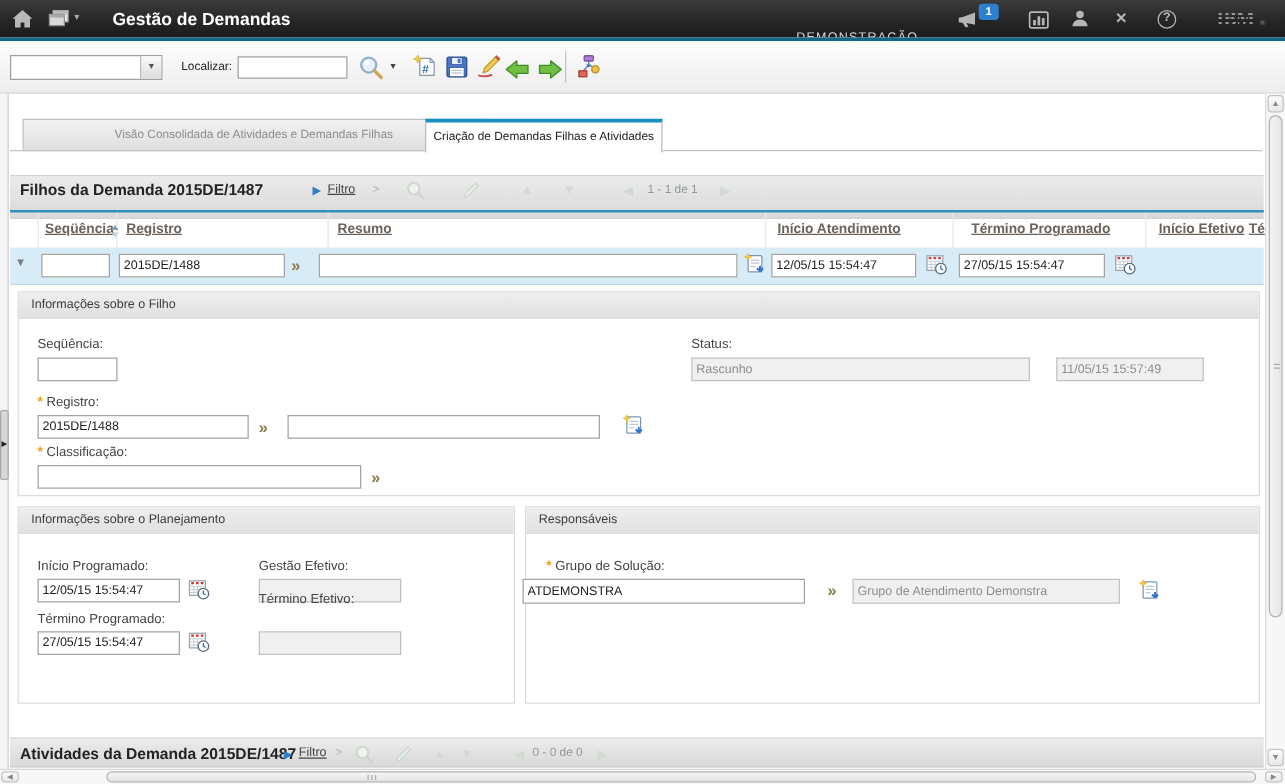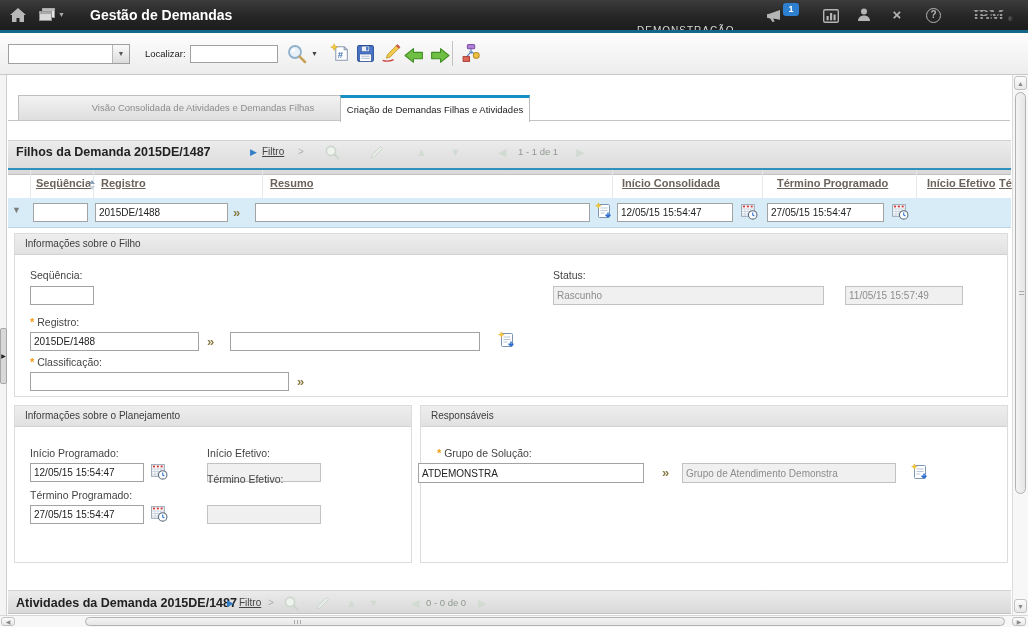--- a/index.html
+++ b/index.html
@@ -274,21 +274,21 @@
   <div class="colsep" style="left:262px"></div>
   <div class="colsep" style="left:612px"></div>
   <div class="colsep" style="left:762px"></div>
   <div class="colsep" style="left:916px"></div>
   <span class="colh" style="left:36px">Seqüência</span>
   <svg class="abs" style="left:88px;top:179px" width="8" height="12">
       <use href="#ic-sort"></use>
     </svg>
   <span class="colh" style="left:101px">Registro</span>
   <span class="colh" style="left:270px">Resumo</span>
-  <span class="colh" style="left:622px">Início Consolidada</span>
+  <span class="colh" style="left:622px">Início Atendimento</span>
   <span class="colh" style="left:777px">Término Programado</span>
   <span class="colh" style="left:927px">Início Efetivo</span>
   <span class="colh" style="left:999px">Té</span>
 
   <div class="row"></div>
   <span class="exp">▼</span>
   <input class="inp" style="left: 33px; top: 203px; width: 55px;" value="">
   <input class="inp" style="left: 95px; top: 203px; width: 133px;" value="2015DE/1488">
   <span class="chev" style="left:233px;top:203px">»</span>
   <input class="inp" style="left: 255px; top: 203px; width: 335px;" value="">
@@ -324,21 +324,21 @@
   <span class="chev" style="left:297px;top:372px">»</span>
 
   <div class="group" style="left:14px;top:405px;width:398px;height:158px">
     <div class="gbar">Informações sobre o Planejamento</div>
   </div>
   <span class="lbl" style="left:30px;top:447px">Início Programado:</span>
   <input class="inp" style="left: 30px; top: 463px; width: 114px;" value="12/05/15 15:54:47">
   <svg class="icon16" style="left:150px;top:462px" width="17" height="17">
       <use href="#ic-cal"></use>
     </svg>
-  <span class="lbl" style="left:207px;top:447px">Início Efetivo:</span>
+  <span class="lbl" style="left:207px;top:447px">Gestão Efetivo:</span>
   <input class="inp dis" style="left: 207px; top: 463px; width: 114px;" disabled="" value="">
   <span class="lbl" style="left:30px;top:489px">Término Programado:</span>
   <input class="inp" style="left: 30px; top: 505px; width: 114px;" value="27/05/15 15:54:47">
   <svg class="icon16" style="left:150px;top:504px" width="17" height="17">
       <use href="#ic-cal"></use>
     </svg>
   <span class="lbl" style="left:207px;top:473px">Término Efetivo:</span>
   <input class="inp dis" style="left: 207px; top: 505px; width: 114px;" disabled="" value="">
 
   <div class="group" style="left:420px;top:405px;width:588px;height:158px">

